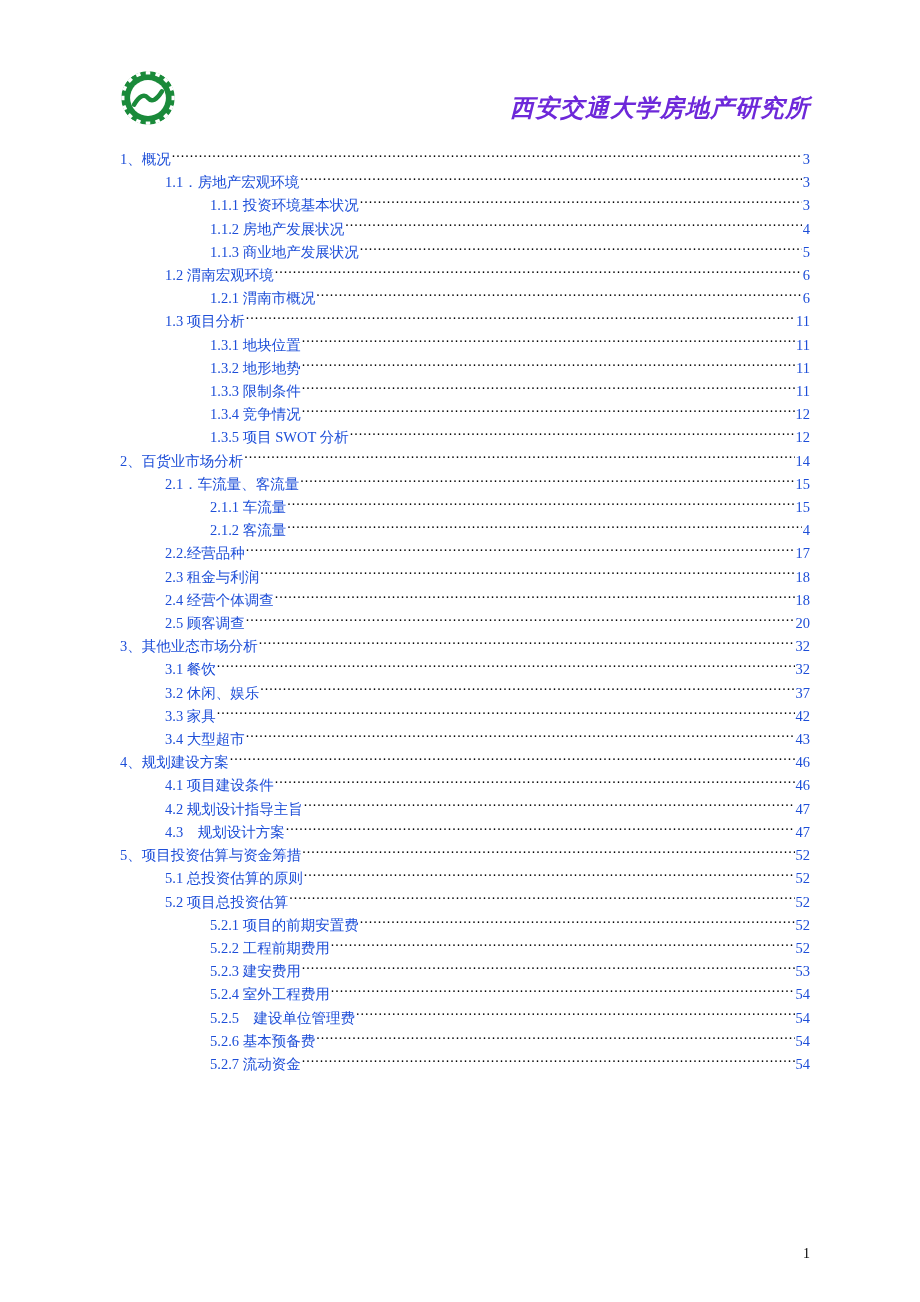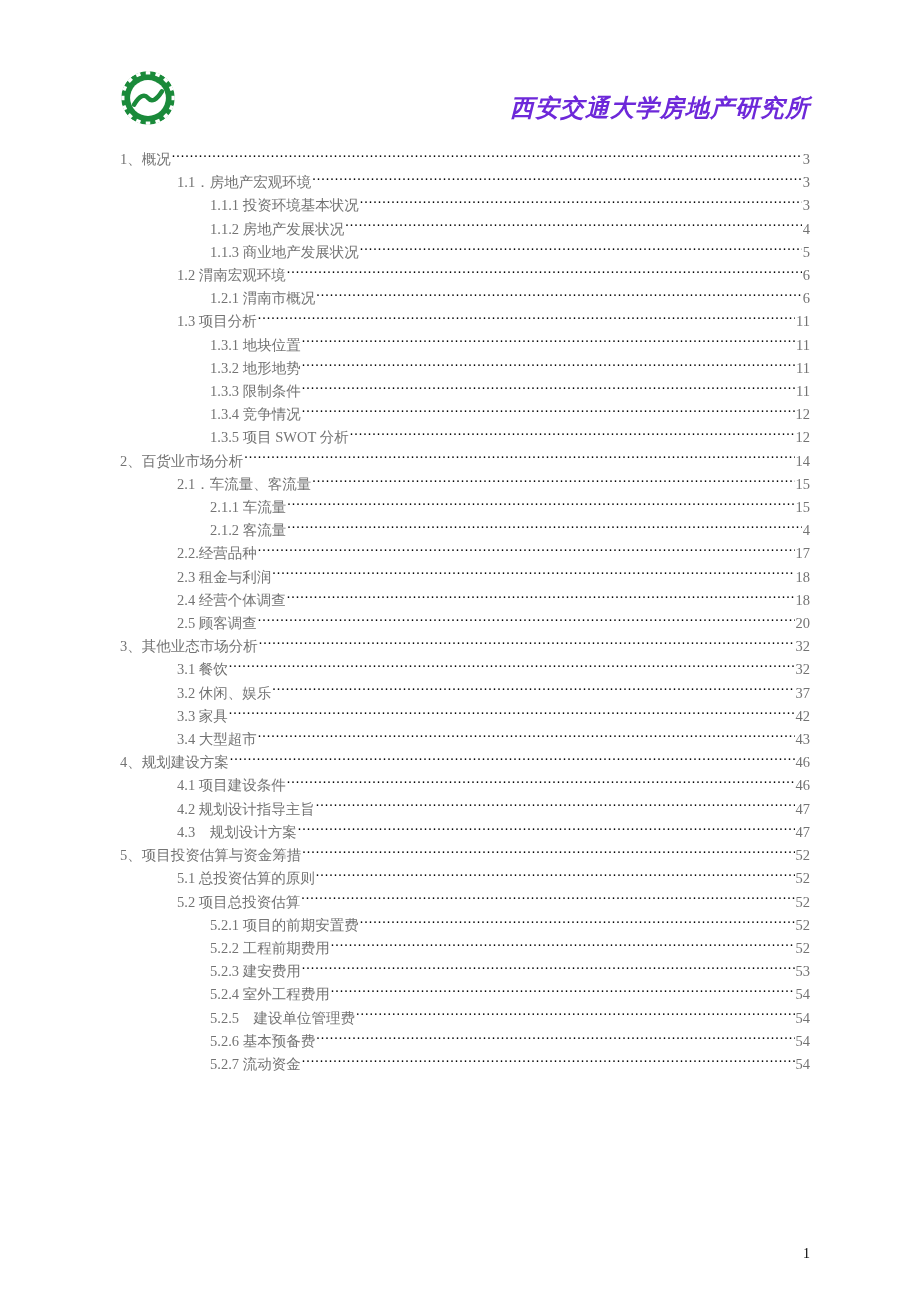--- a/index.html
+++ b/index.html
@@ -34,25 +34,25 @@
     letter-spacing: 1px;
   }
   .toc {
     margin-top: 6px;
   }
   .toc-entry {
     display: flex;
     align-items: baseline;
     font-size: 14.5px;
     line-height: 23.2px;
-    color: #737373;
+    color: #1d4ed8;
     white-space: nowrap;
   }
   .toc-entry.level-0 { margin-left: 0; }
-  .toc-entry.level-1 { margin-left: 57px; }
+  .toc-entry.level-1 { margin-left: 45px; }
   .toc-entry.level-2 { margin-left: 90px; }
   .toc-label { flex: 0 0 auto; }
   .toc-dots {
     flex: 1 1 auto;
     overflow: hidden;
     position: relative;
     height: 1em;
     margin: 0 1px;
   }
   .toc-dots::after {

